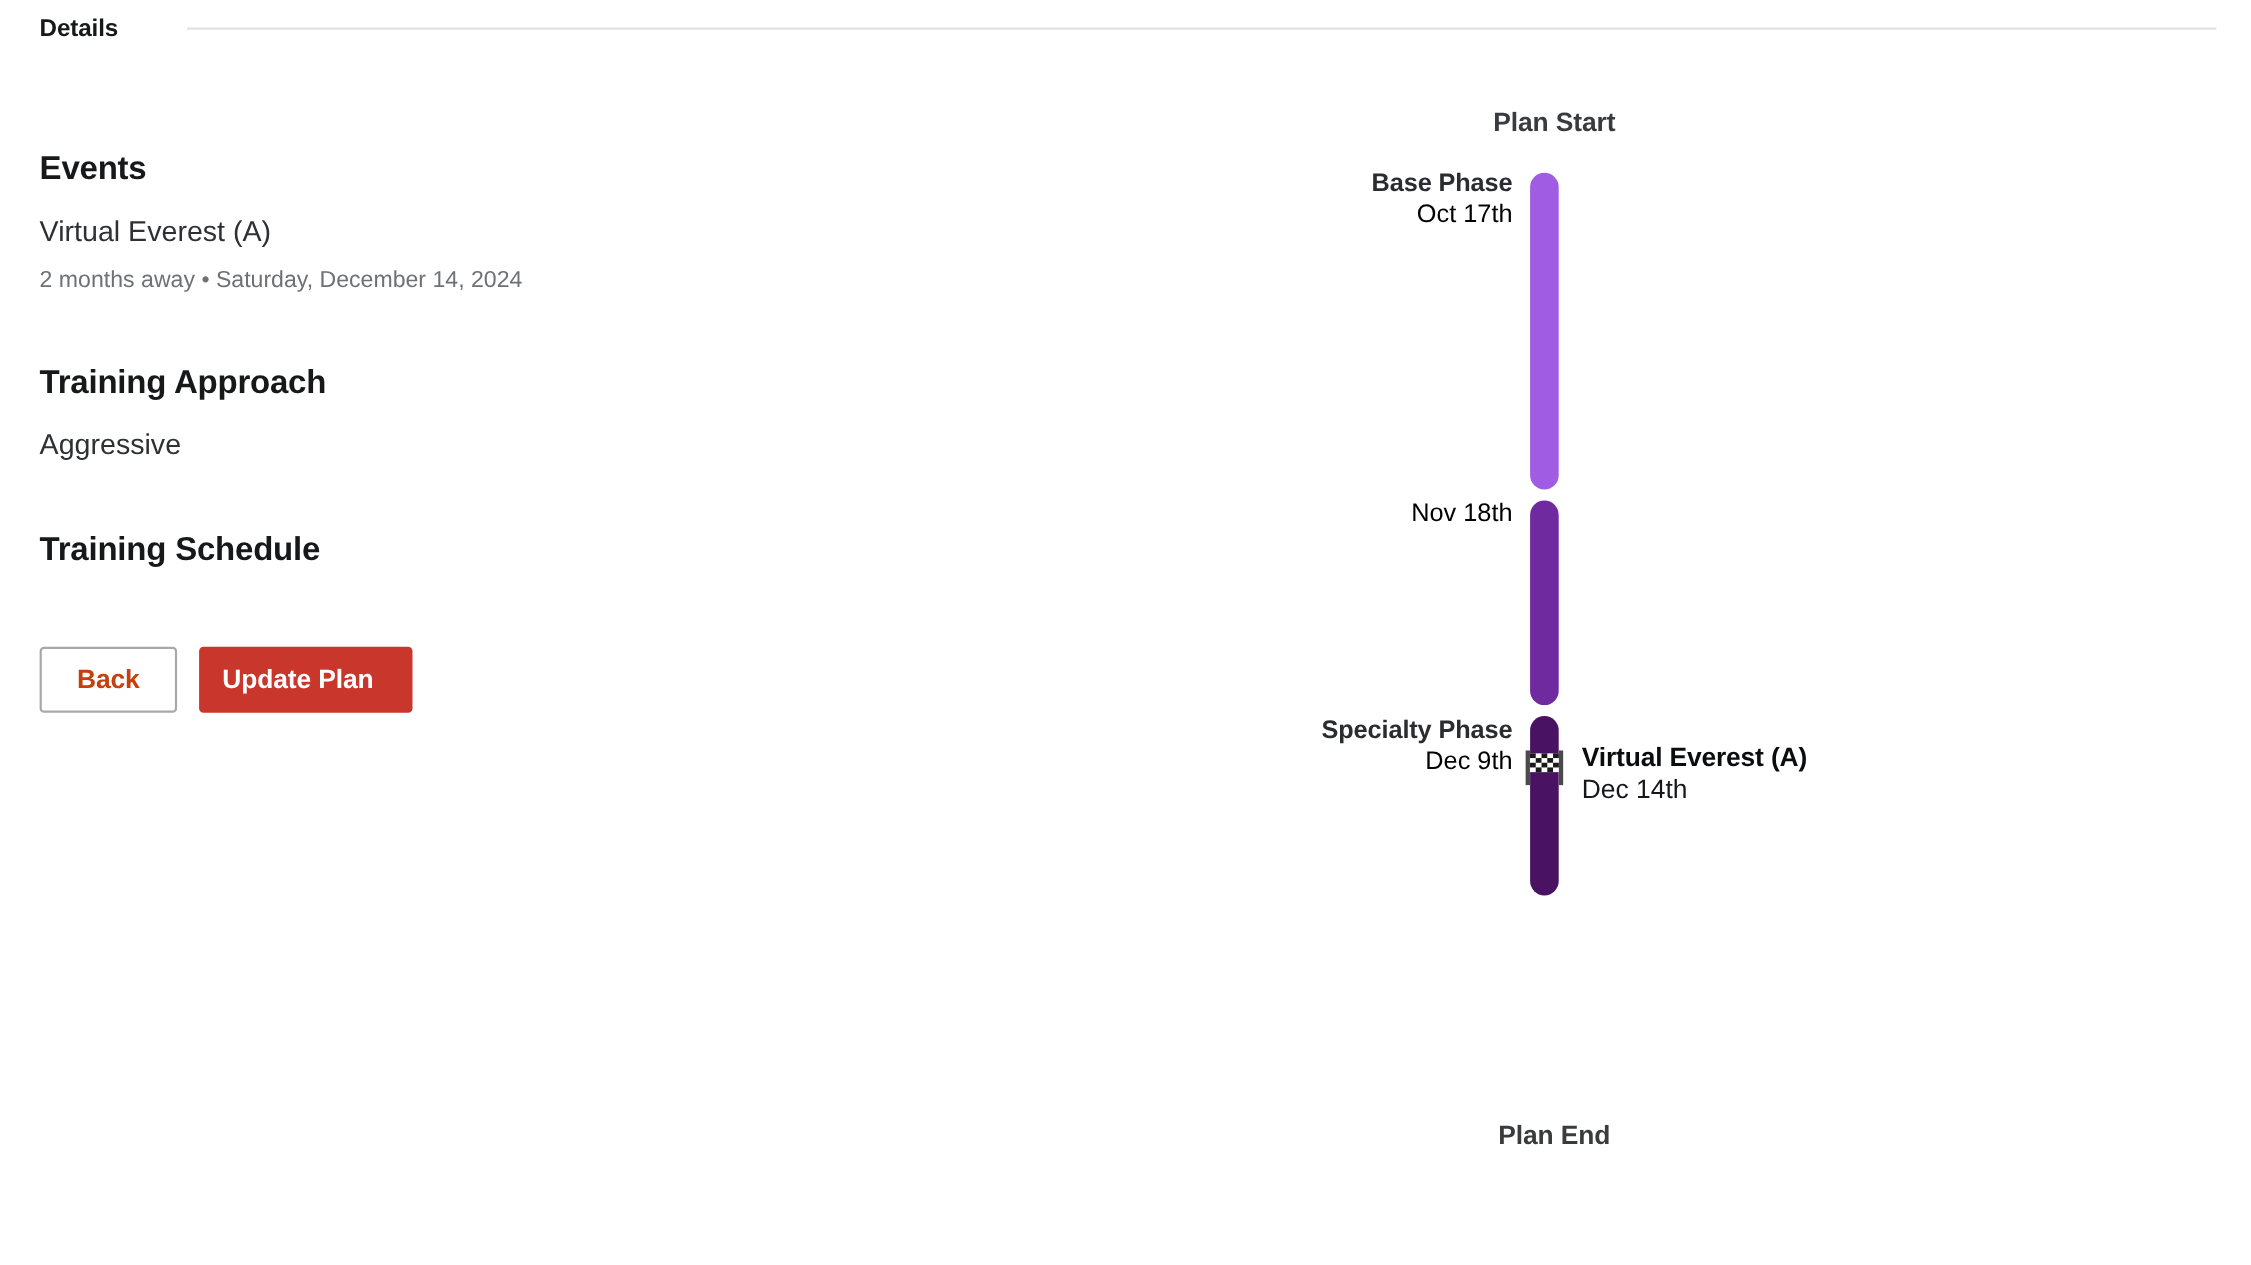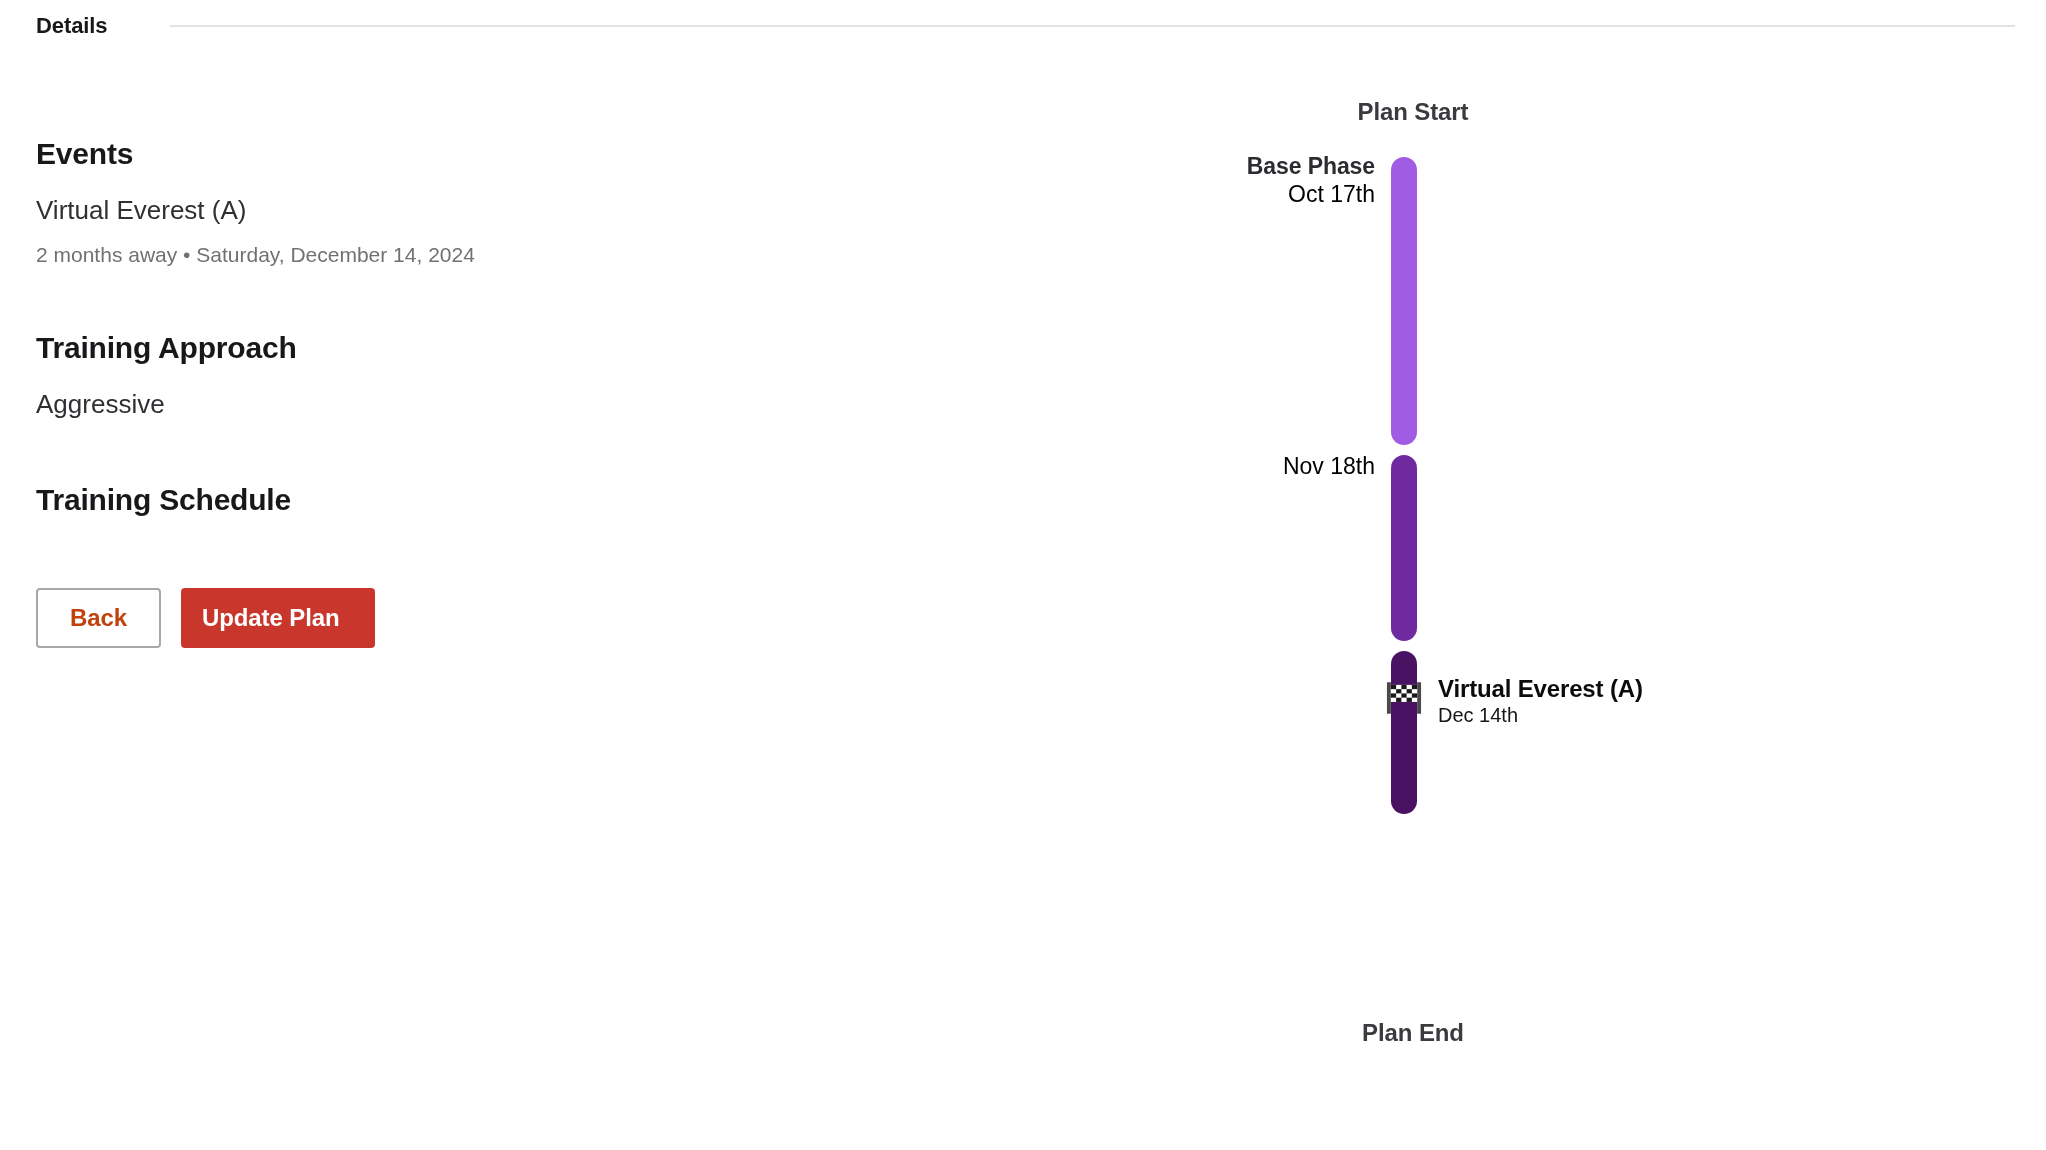--- a/index.html
+++ b/index.html
@@ -207,21 +207,21 @@
     white-space: nowrap;
   }
   .event-name {
     font-size: 24px;
     font-weight: 700;
     color: #0b0c0e;
     line-height: 1.22;
     letter-spacing: -0.15px;
   }
   .event-date {
-    font-size: 20px;
+    font-size: 24px;
     font-weight: 400;
     color: #16171a;
     line-height: 1.22;
   }
 </style>
 </head>
 <body>
 
 <div class="header">
   <div class="header-title">Details</div>
@@ -264,20 +264,24 @@
 
     <div class="phase-label label-base">
       <div class="phase-name">Base Phase</div>
       <div class="phase-date">Oct 17th</div>
     </div>
 
     <div class="phase-label label-build">
       <div class="phase-date">Nov 18th</div>
     </div>
 
+    <div class="phase-label label-specialty">
+      <div class="phase-name">Specialty Phase</div>
+      <div class="phase-date">Dec 9th</div>
+    </div>
 
     <div class="event-marker">
       <svg class="flag-icon" viewBox="0 0 32 32">
         <rect x="3" y="4" width="3" height="24" fill="#4a4a4a"></rect>
         <rect x="26" y="4" width="3" height="24" fill="#4a4a4a"></rect>
         <rect x="6" y="6" width="20" height="13" fill="#ffffff"></rect>
         <g fill="#1a1a1a">
           <rect x="6" y="6" width="4" height="3.25"></rect>
           <rect x="14" y="6" width="4" height="3.25"></rect>
           <rect x="22" y="6" width="4" height="3.25"></rect>

